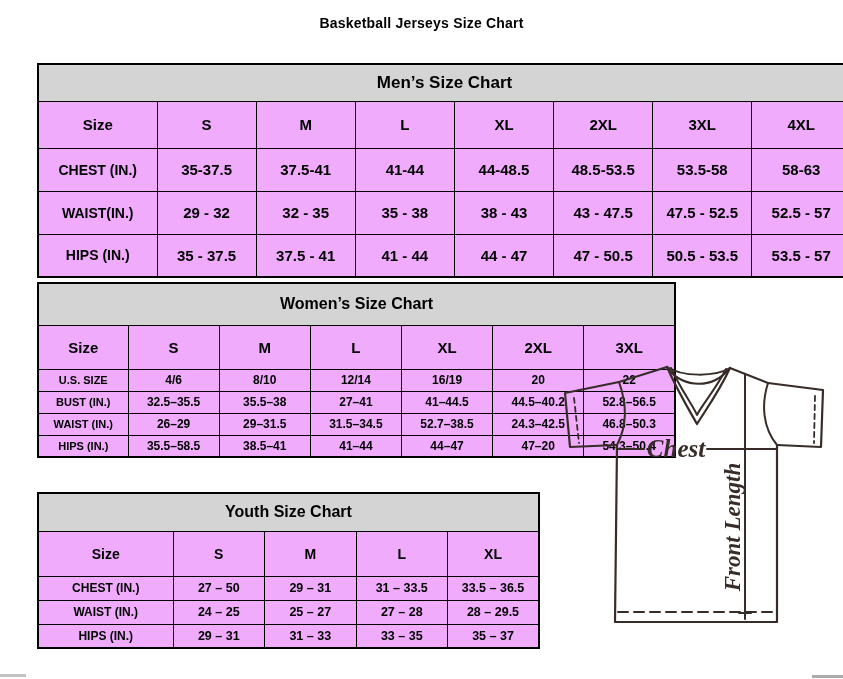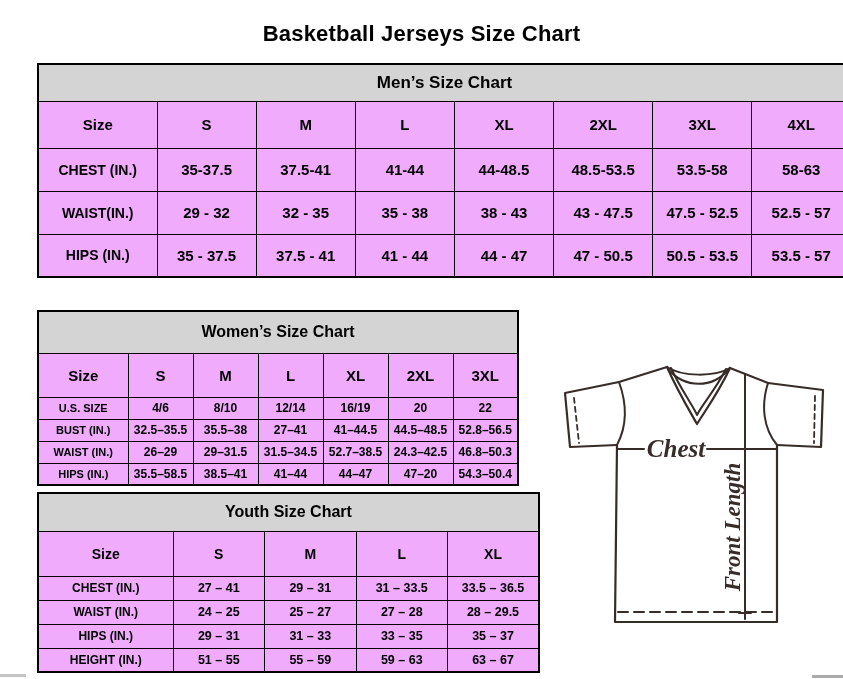--- a/index.html
+++ b/index.html
@@ -2,39 +2,39 @@
 <html><head>
 <meta charset="utf-8">
 <style>
   html,body{margin:0;padding:0;background:#fff;}
   #screen{
     position:relative;width:843px;height:679px;background:#fff;overflow:hidden;
     font-family:"Liberation Sans",sans-serif;color:#000;
   }
   .page-title{
     position:absolute;top:6px;left:0;width:100%;text-align:center;
-    font-size:22px;font-weight:bold;letter-spacing:.2px;
+    font-size:14px;font-weight:bold;letter-spacing:.2px;
   }
   table.size-table{
     position:absolute;border-collapse:collapse;table-layout:fixed;
     border:2px solid #000;background:#f0abfc;margin-left:23px;
   }
   .size-table th,.size-table td{
     border:1px solid #000;text-align:center;vertical-align:middle;
     font-weight:bold;padding:0;overflow:hidden;white-space:nowrap;
   }
   .size-table .tbl-title{background:#d4d4d4;}
   
   .men{left:14px;top:63px;width:815px;}
   .men .title-row{height:37px}.men .size-row{height:47px}.men .data-row{height:43px}
   .men th,.men td{font-size:15px}
   .men .tbl-title{font-size:17px}
   .men .measure-label{font-size:14px}
   
-  .women{left:14px;top:310px;width:482px;padding-left:24px;}
+  .women{left:14px;top:282px;width:639px;padding-left:24px;}
   .women .title-row{height:42px}.women .size-row{height:44px}.women .data-row{height:22px}
   .women .tbl-title{font-size:16px}
   .women .size-row th{font-size:15px}
   .women .value-cell{font-size:12px}
   .women .measure-label{font-size:11px}
   
   .youth{left:14px;top:492px;width:503px;padding-left:36px;}
   .youth .title-row{height:38px}.youth .size-row{height:45px}.youth .data-row{height:24px}
   .youth .tbl-title{font-size:16px}
   .youth .size-row th{font-size:14px}
@@ -145,21 +145,21 @@
           <td class="value-cell">16/19</td>
           <td class="value-cell">20</td>
           <td class="value-cell">22</td>
         </tr>
         <tr class="data-row">
           <th class="measure-label">BUST (IN.)</th>
           <td class="value-cell">32.5–35.5</td>
           <td class="value-cell">35.5–38</td>
           <td class="value-cell">27–41</td>
           <td class="value-cell">41–44.5</td>
-          <td class="value-cell">44.5–48.5</td>
+          <td class="value-cell">44.5–40.2</td>
           <td class="value-cell">52.8–56.5</td>
         </tr>
         <tr class="data-row">
           <th class="measure-label">WAIST (IN.)</th>
           <td class="value-cell">26–29</td>
           <td class="value-cell">29–31.5</td>
           <td class="value-cell">31.5–34.5</td>
           <td class="value-cell">52.7–38.5</td>
           <td class="value-cell">24.3–42.5</td>
           <td class="value-cell">46.8–50.3</td>
@@ -190,46 +190,39 @@
         </tr>
         <tr class="size-row">
           <th class="label-col">Size</th>
           <th class="size-col">S</th>
           <th class="size-col">M</th>
           <th class="size-col">L</th>
           <th class="size-col">XL</th>
         </tr>
         <tr class="data-row">
           <th class="measure-label">CHEST (IN.)</th>
-          <td class="value-cell">27 – 41</td>
+          <td class="value-cell">27 – 50</td>
           <td class="value-cell">29 – 31</td>
           <td class="value-cell">31 – 33.5</td>
           <td class="value-cell">33.5 – 36.5</td>
         </tr>
         <tr class="data-row">
           <th class="measure-label">WAIST (IN.)</th>
           <td class="value-cell">24 – 25</td>
           <td class="value-cell">25 – 27</td>
           <td class="value-cell">27 – 28</td>
           <td class="value-cell">28 – 29.5</td>
         </tr>
         <tr class="data-row">
           <th class="measure-label">HIPS (IN.)</th>
           <td class="value-cell">29 – 31</td>
           <td class="value-cell">31 – 33</td>
           <td class="value-cell">33 – 35</td>
           <td class="value-cell">35 – 37</td>
         </tr>
-        <tr class="data-row">
-          <th class="measure-label">HEIGHT (IN.)</th>
-          <td class="value-cell">51 – 55</td>
-          <td class="value-cell">55 – 59</td>
-          <td class="value-cell">59 – 63</td>
-          <td class="value-cell">63 – 67</td>
-        </tr>
       </tbody>
     </table>
 
   <svg class="jersey" viewBox="0 0 287 266">
 
     <path d="M111,5 C126,15 159,15 174,6" stroke-width="2"></path>
     <path d="M112,7 C129,27 157,26 172,8" stroke-width="2"></path>
 
     <path d="M111,5 C122,30 136,53 141,62 C147,52 163,30 174,6" stroke-width="2.2"></path>
 

